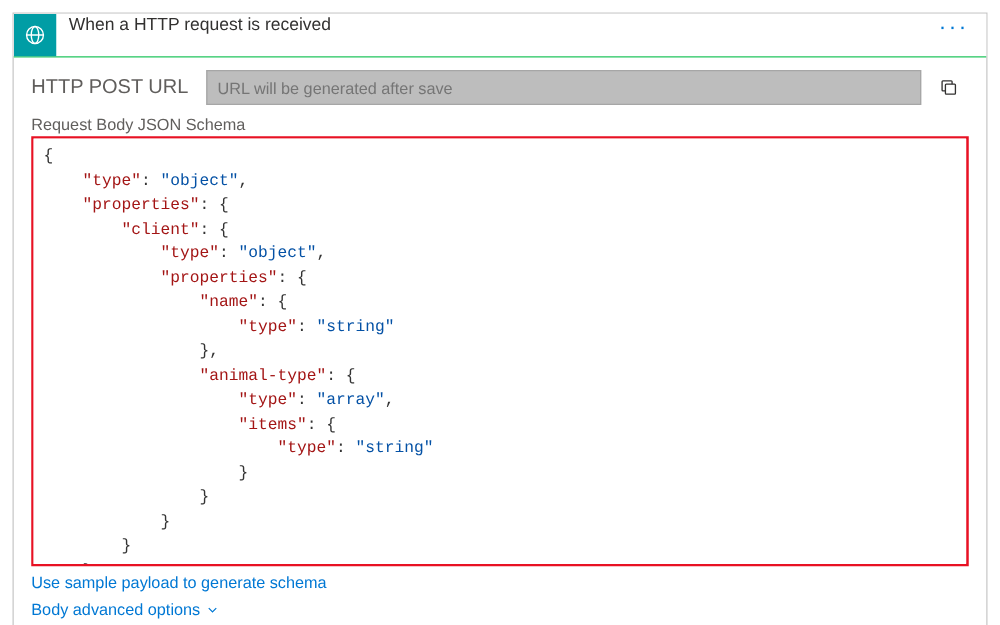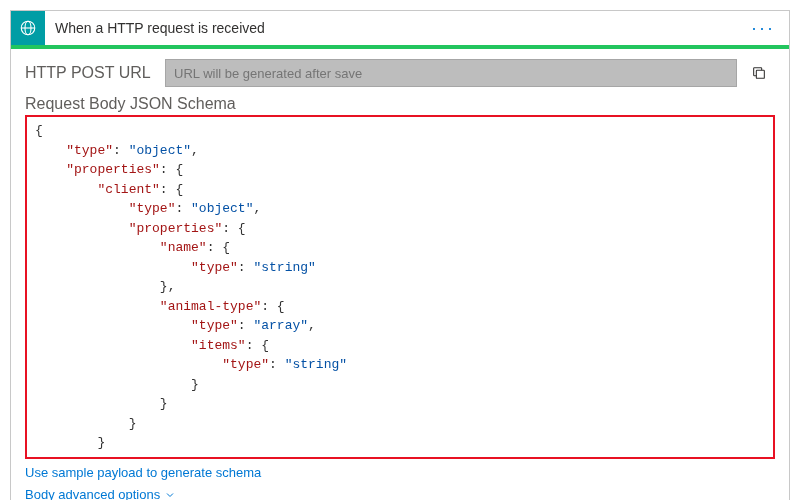--- a/index.html
+++ b/index.html
@@ -9,23 +9,23 @@
       padding: 10px;
       width: 800px;
       height: 500px;
     }
     .card {
       border: 1px solid #c8c8c8;
       background: #fff;
     }
     .header {
       display: flex;
-      align-items: center;
+      align-items: flex-start;
       background: #fff;
-      border-bottom: 4px solid #22c55e;
+      border-bottom: 1px solid #22c55e;
     }
     .header-icon {
       width: 34px;
       height: 34px;
       background: #009da5;
       display: flex;
       align-items: center;
       justify-content: center;
       color: #fff;
     }
@@ -67,21 +67,21 @@
     .copy-btn {
       width: 32px;
       height: 28px;
       display: flex;
       align-items: center;
       justify-content: center;
       cursor: pointer;
       margin-left: 6px;
     }
     .schema-label {
-      font-size: 16px;
+      font-size: 13px;
       color: #605e5c;
       margin-bottom: 2px;
     }
     .schema-box {
       border: 2px solid #e81123;
       background: #fff;
       padding: 4px 8px;
       font-family: Consolas, "Courier New", monospace;
       font-size: 13px;
       line-height: 1.5;

